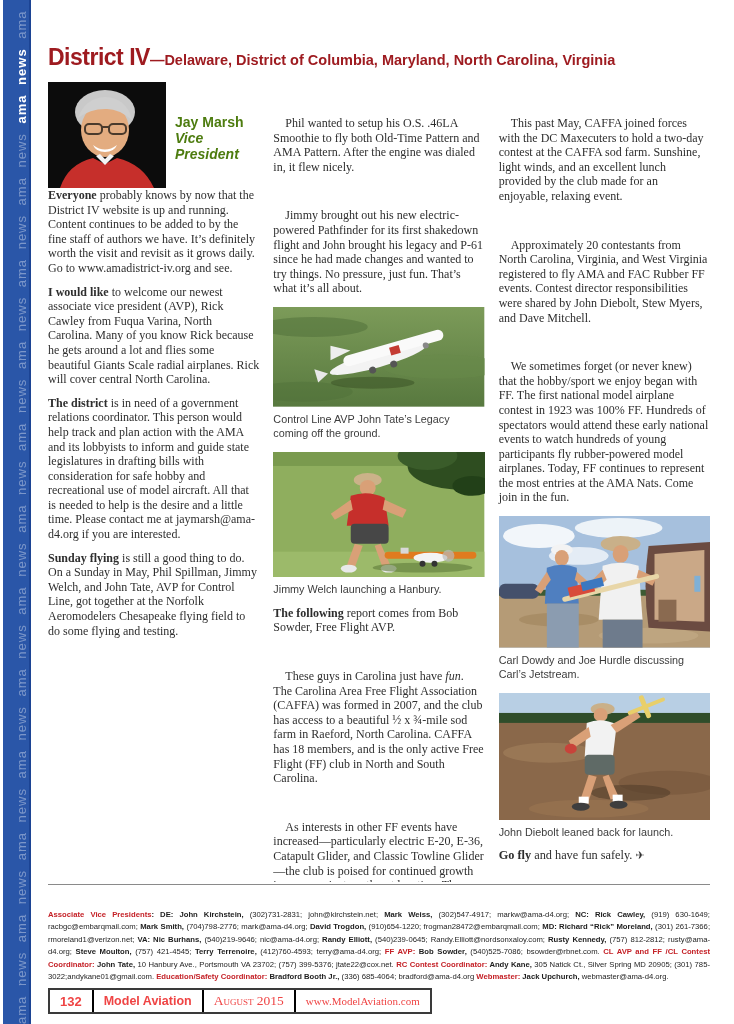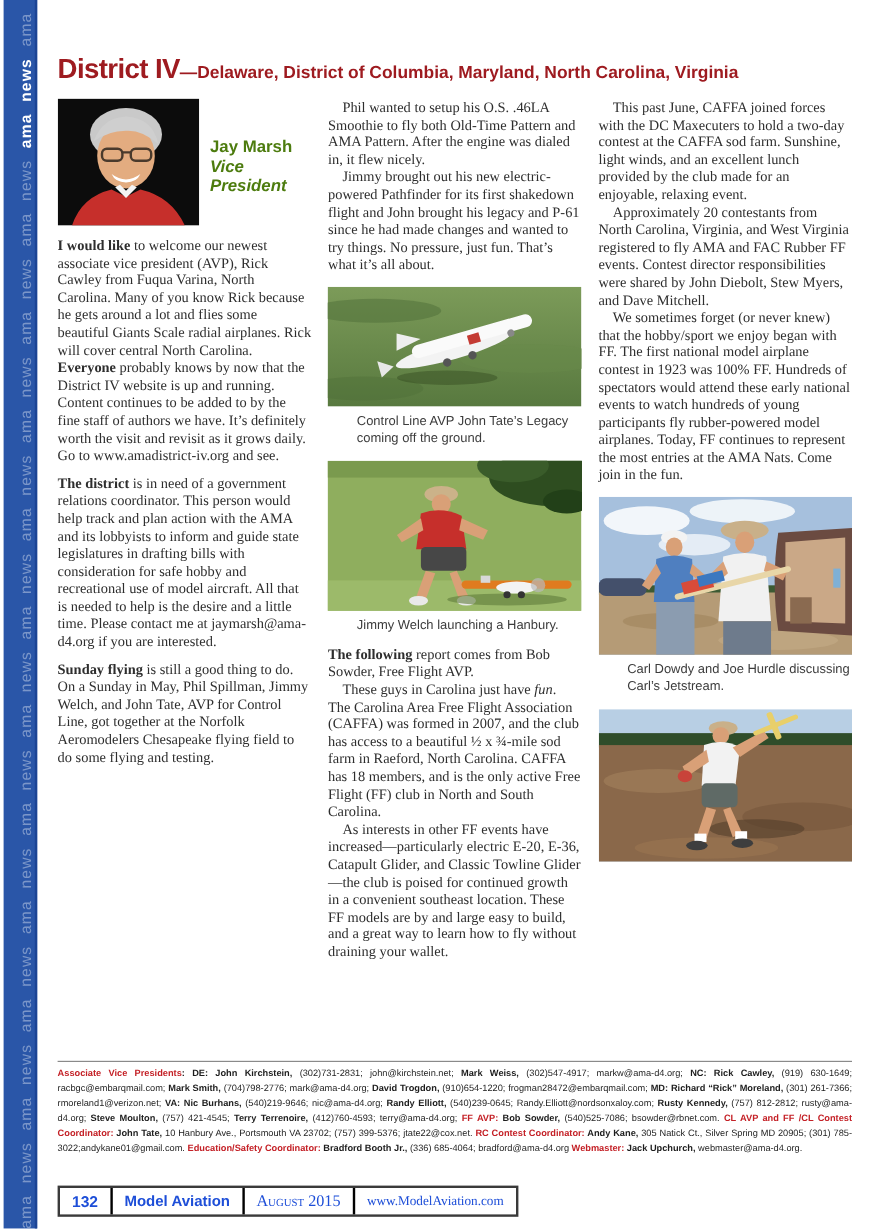--- a/index.html
+++ b/index.html
@@ -29,57 +29,57 @@
   }
   .hdr .district { font-size:23px; font-weight:bold; letter-spacing:-0.5px; }
   .hdr .regions  { font-size:14.5px; font-weight:bold;margin-top:12px; }
   
   .cols {
     position:absolute; left:48px; right:24px; top:82px; height:800px;
     display:flex; gap:14px; overflow:hidden;
   }
   .col { flex:1; min-width:0; }
   .body-p { font-size:12px; line-height:14.6px; text-align:left; }
-  .body-p.indent { text-indent:12px; }
+  .body-p.indent { text-indent:12px;margin-top:34px; }
   .gap { margin-top:9px; }
   .lead { font-weight:bold; }
   
   .profile-row { display:flex; gap:9px; align-items:flex-end; }
   .headshot { width:118px; height:106px; flex:none; }
   .who { font-family:"Liberation Sans", sans-serif; font-size:14px; color:#4d7c0f; padding-bottom:26px; }
   .who .nm { font-weight:bold; }
   .who .ttl { font-style:italic; font-weight:bold; }
   .contact {
     margin-top:14px; font-family:"Liberation Sans", sans-serif;
     font-size:11.3px; font-weight:bold; color:#3a3a3a; line-height:1.5;
     padding-bottom:12px; border-bottom:1px solid #8a8a8a; margin-bottom:12px;
   }
   
   .photo { width:100%; display:block; margin-top:11px; }
   .caption {
     margin-top:5px; font-family:"Liberation Sans", sans-serif;
-    font-size:10.8px; line-height:1.35; color:#3c3c3c;margin-left:24px;
+    font-size:10.8px; line-height:1.35; color:#3c3c3c;
   }
   .closing { margin-top:8px; font-size:12.3px; }
   .closing .lead { font-weight:bold; }
   .plane-glyph { font-size:11px; color:#2e2e2e; }
   
   .avp-footer {
     position:absolute; left:48px; right:24px; top:884px;
-    border-top:1px solid #8a8a8a; padding-top:4px;
+    border-top:1px solid #8a8a8a; padding-top:24px;
     font-family:"Liberation Sans", sans-serif; font-size:7.7px;
     line-height:1.62; color:#1d1d1d; text-align:justify;
   }
   .avp-footer .rb { color:#c42127; font-weight:bold; }
   .avp-footer .b  { font-weight:bold; }
   
   .pagebar {
     position:absolute; left:48px; top:988px;
     display:inline-flex; border:2px solid #3a3a3a; height:26px; align-items:stretch;
-    font-family:"Liberation Sans", sans-serif; color:#1d4ed8; background:#fff;
+    font-family:"Liberation Sans", sans-serif; color:#ef4444; background:#fff;
   }
   .pagebar > div { display:flex; align-items:center; padding:0 10px; border-left:2px solid #000000; }
   .pagebar > div:first-child { border-left:none; }
   .pb-num { font-weight:bold; font-size:13px; }
   .pb-mag { font-weight:bold; font-size:12.5px; }
   .pb-date { font-family:"Liberation Serif", serif; font-variant:small-caps; font-size:13.5px; }
   .pb-url { font-family:"Liberation Serif", serif; font-size:11px; }
 </style>
 </head>
 <body>
@@ -108,22 +108,22 @@
           <line x1="54" y1="45" x2="61" y2="45" stroke="#4a3a2c" stroke-width="2"></line>
           <path d="M45 63 Q57 72 69 63 Q66 70 57 70 Q48 70 45 63 Z" fill="#fff"></path>
           <path d="M12 106 Q20 82 45 76 L57 82 L69 76 Q95 82 106 106 Z" fill="#c62f2b"></path>
           <path d="M48 74 L57 83 L66 74 L62 72 L57 77 L52 72 Z" fill="#f4f4f4"></path>
         </svg>
         <div class="who">
           <div class="nm">Jay Marsh</div>
           <div class="ttl">Vice President</div>
         </div>
       </div>
+      <p class="body-p"><b class="lead">Everyone</b><span> probably knows by now that the District IV website is up and running. Content continues to be added to by the fine staff of authors we have. It’s definitely worth the visit and revisit as it grows daily. Go to www.amadistrict-iv.org and see.</span></p>
       <p class="body-p gap"><b class="lead">I would like</b><span> to welcome our newest associate vice president (AVP), Rick Cawley from Fuqua Varina, North Carolina. Many of you know Rick because he gets around a lot and flies some beautiful Giants Scale radial airplanes. Rick will cover central North Carolina.</span></p>
-      <p class="body-p"><b class="lead">Everyone</b><span> probably knows by now that the District IV website is up and running. Content continues to be added to by the fine staff of authors we have. It’s definitely worth the visit and revisit as it grows daily. Go to www.amadistrict-iv.org and see.</span></p>
       <p class="body-p gap"><b class="lead">The district</b><span> is in need of a government relations coordinator. This person would help track and plan action with the AMA and its lobbyists to inform and guide state legislatures in drafting bills with consideration for safe hobby and recreational use of model aircraft. All that is needed to help is the desire and a little time. Please contact me at jaymarsh@ama-d4.org if you are interested.</span></p>
       <p class="body-p gap"><b class="lead">Sunday flying</b><span> is still a good thing to do. On a Sunday in May, Phil Spillman, Jimmy Welch, and John Tate, AVP for Control Line, got together at the Norfolk Aeromodelers Chesapeake flying field to do some flying and testing.</span></p>
     </div>
 
     <div class="col">
       <p class="body-p indent"><span>Phil wanted to setup his O.S. .46LA Smoothie to fly both Old-Time Pattern and AMA Pattern. After the engine was dialed in, it flew nicely.</span></p>
       <p class="body-p indent"><span>Jimmy brought out his new electric-powered Pathfinder for its first shakedown flight and John brought his legacy and P-61 since he had made changes and wanted to try things. No pressure, just fun. That’s what it’s all about.</span></p>
 
       <svg class="photo" viewBox="0 0 212 100">
         <defs>
@@ -176,21 +176,21 @@
         <rect x="128" y="96" width="8" height="6" fill="#d8d8d8"></rect>
       </svg>
       <div class="caption">Jimmy Welch launching a Hanbury.</div>
 
       <p class="body-p gap"><b class="lead">The following</b><span> report comes from Bob Sowder, Free Flight AVP.</span></p>
       <p class="body-p indent"><span>These guys in Carolina just have </span><i>fun</i><span>. The Carolina Area Free Flight Association (CAFFA) was formed in 2007, and the club has access to a beautiful ½ x ¾-mile sod farm in Raeford, North Carolina. CAFFA has 18 members, and is the only active Free Flight (FF) club in North and South Carolina.</span></p>
       <p class="body-p indent"><span>As interests in other FF events have increased—particularly electric E-20, E-36, Catapult Glider, and Classic Towline Glider—the club is poised for continued growth in a convenient southeast location. These FF models are by and large easy to build, and a great way to learn how to fly without draining your wallet.</span></p>
     </div>
 
     <div class="col">
-      <p class="body-p indent"><span>This past June, CAFFA joined forces with the DC Maxecuters to hold a two-day contest at the CAFFA sod farm. Sunshine, light winds, and an excellent lunch provided by the club made for an enjoyable, relaxing event.</span></p>
+      <p class="body-p indent"><span>This past May, CAFFA joined forces with the DC Maxecuters to hold a two-day contest at the CAFFA sod farm. Sunshine, light winds, and an excellent lunch provided by the club made for an enjoyable, relaxing event.</span></p>
       <p class="body-p indent"><span>Approximately 20 contestants from North Carolina, Virginia, and West Virginia registered to fly AMA and FAC Rubber FF events. Contest director responsibilities were shared by John Diebolt, Stew Myers, and Dave Mitchell.</span></p>
       <p class="body-p indent"><span>We sometimes forget (or never knew) that the hobby/sport we enjoy began with FF. The first national model airplane contest in 1923 was 100% FF. Hundreds of spectators would attend these early national events to watch hundreds of young participants fly rubber-powered model airplanes. Today, FF continues to represent the most entries at the AMA Nats. Come join in the fun.</span></p>
 
       <svg class="photo" viewBox="0 0 212 132">
         <rect width="212" height="132" fill="#a6c0dd"></rect>
         <ellipse cx="40" cy="20" rx="36" ry="12" fill="#ffffff" opacity="0.85"></ellipse>
         <ellipse cx="120" cy="12" rx="44" ry="10" fill="#ffffff" opacity="0.8"></ellipse>
         <ellipse cx="80" cy="40" rx="30" ry="9" fill="#ffffff" opacity="0.7"></ellipse>
         <rect y="74" width="212" height="8" fill="#3c5a33"></rect>
         <rect y="80" width="212" height="52" fill="#b59b76"></rect>
@@ -240,21 +240,23 @@
         </g>
         <ellipse cx="72" cy="56" rx="6" ry="5" fill="#c8433a"></ellipse>
         <rect x="86" y="62" width="30" height="20" rx="4" fill="#5f6a66"></rect>
         <path d="M90 82 L82 106 L90 108 L98 84 Z" fill="#d9a077"></path>
         <path d="M110 82 L120 104 L112 107 L104 84 Z" fill="#d9a077"></path>
         <rect x="80" y="104" width="10" height="7" fill="#ffffff"></rect>
         <rect x="114" y="102" width="10" height="7" fill="#ffffff"></rect>
         <ellipse cx="82" cy="114" rx="9" ry="4" fill="#3e3e3e"></ellipse>
         <ellipse cx="120" cy="112" rx="9" ry="4" fill="#3e3e3e"></ellipse>
       </svg>
-
+      <div class="caption">John Diebolt leaned back for launch.</div>
+
+      <p class="closing"><b class="lead">Go fly</b><span> and have fun safely.</span> <span class="plane-glyph">✈</span></p>
     </div>
   </div>
 
   <div class="avp-footer"><span class="rb">Associate Vice Presidents</span><span class="b">: </span><span class="b">DE: John Kirchstein,</span><span> (302)731-2831; john@kirchstein.net; </span><span class="b">Mark Weiss,</span><span> (302)547-4917; markw@ama-d4.org; </span><span class="b">NC: Rick Cawley,</span><span> (919) 630-1649; racbgc@embarqmail.com; </span><span class="b">Mark Smith,</span><span> (704)798-2776; mark@ama-d4.org; </span><span class="b">David Trogdon,</span><span> (910)654-1220; frogman28472@embarqmail.com; </span><span class="b">MD: Richard “Rick” Moreland,</span><span> (301) 261-7366; rmoreland1@verizon.net; </span><span class="b">VA: Nic Burhans,</span><span> (540)219-9646; nic@ama-d4.org; </span><span class="b">Randy Elliott,</span><span> (540)239-0645; Randy.Elliott@nordsonxaloy.com; </span><span class="b">Rusty Kennedy,</span><span> (757) 812-2812; rusty@ama-d4.org; </span><span class="b">Steve Moulton,</span><span> (757) 421-4545; </span><span class="b">Terry Terrenoire,</span><span> (412)760-4593; terry@ama-d4.org; </span><span class="rb">FF AVP: </span><span class="b">Bob Sowder,</span><span> (540)525-7086; bsowder@rbnet.com. </span><span class="rb">CL AVP and FF /CL Contest Coordinator: </span><span class="b">John Tate,</span><span> 10 Hanbury Ave., Portsmouth VA 23702; (757) 399-5376; jtate22@cox.net. </span><span class="rb">RC Contest Coordinator: </span><span class="b">Andy Kane,</span><span> 305 Natick Ct., Silver Spring MD 20905; (301) 785-3022;andykane01@gmail.com. </span><span class="rb">Education/Safety Coordinator: </span><span class="b">Bradford Booth Jr.,</span><span> (336) 685-4064; bradford@ama-d4.org </span><span class="rb">Webmaster: </span><span class="b">Jack Upchurch,</span><span> webmaster@ama-d4.org.</span></div>
 
   <div class="pagebar">
     <div class="pb-num">132</div>
     <div class="pb-mag">Model Aviation</div>
     <div class="pb-date">August 2015</div>
     <div class="pb-url">www.ModelAviation.com</div>

